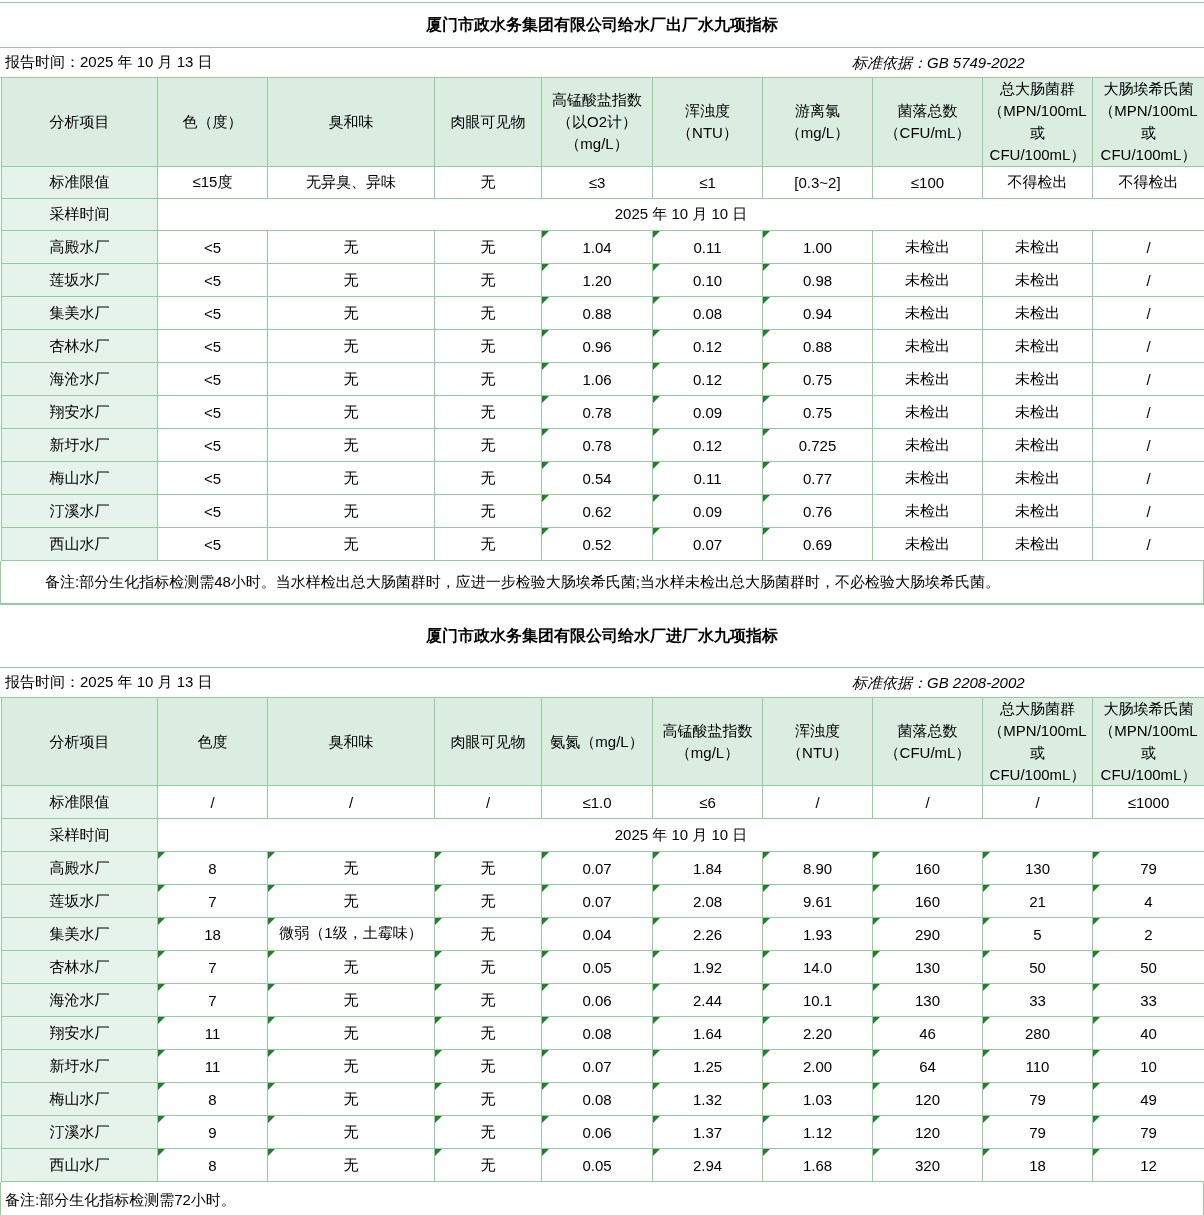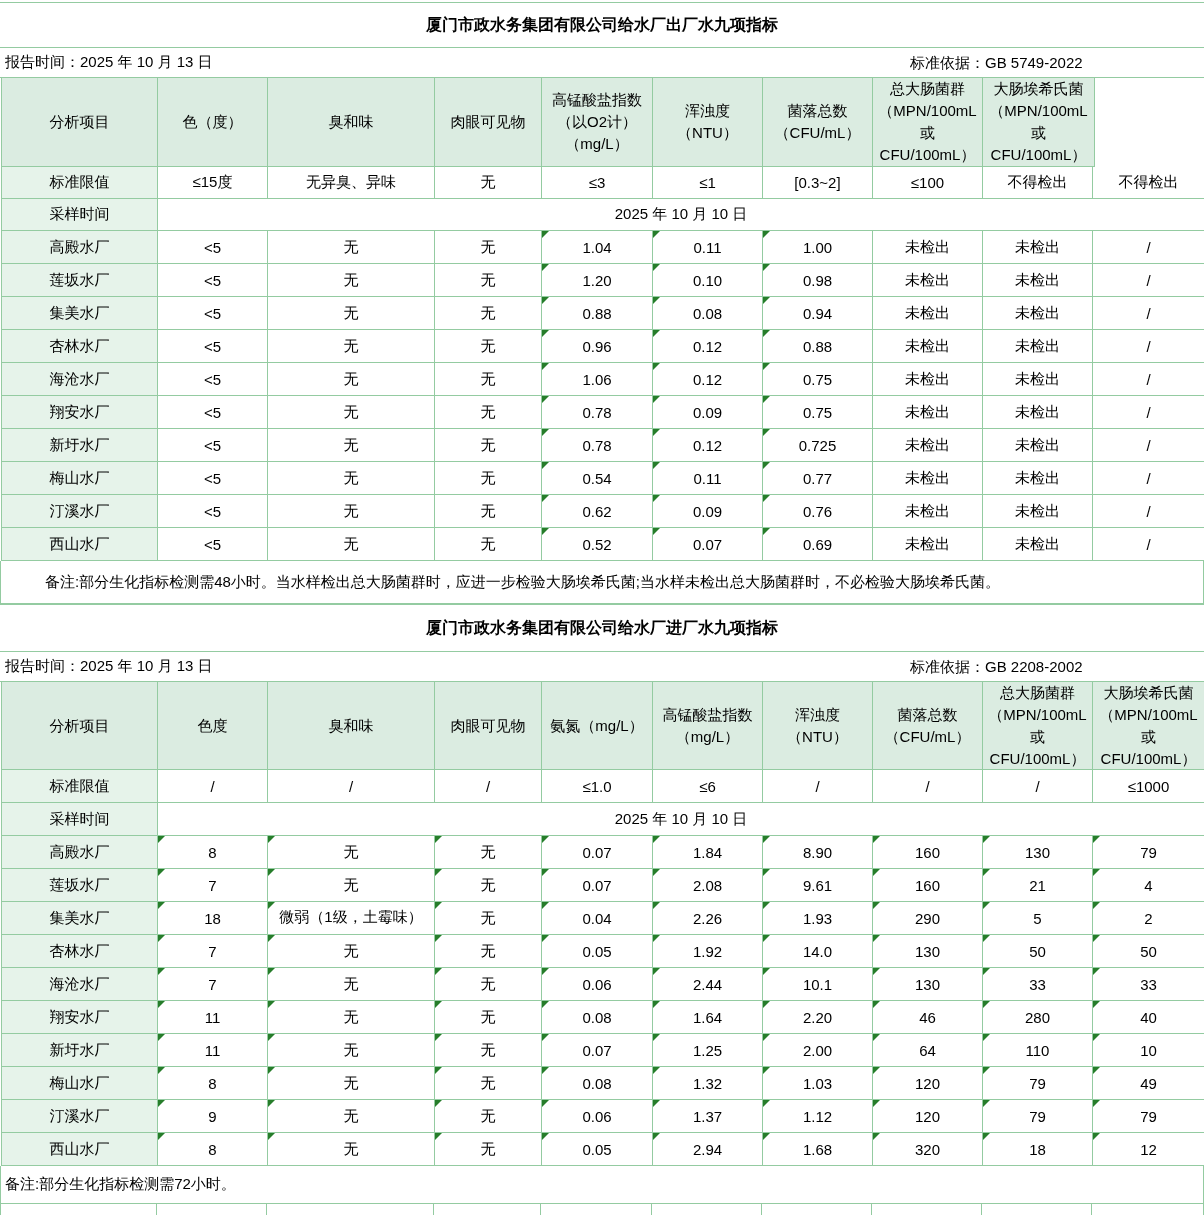--- a/index.html
+++ b/index.html
@@ -18,30 +18,30 @@
   .page{width:1204px;}
   .tbl{width:1204px;}
   .title-row{
     border-top:1px solid var(--border);
     border-bottom:1px solid var(--border);
     display:flex;align-items:center;justify-content:center;
     font-weight:bold;font-size:16px;
     background:#fff;
   }
   .t0 .title-row{height:46px;margin-top:2px;}
-  .t1 .title-row{height:48px;font-family:Liberation Mono, monospace;}
+  .t1 .title-row{height:64px;font-family:Liberation Mono, monospace;}
   .meta-row{
     position:relative;
     height:30px;
     border-bottom:1px solid var(--border);
     display:flex;align-items:center;
     font-size:15px;background:#fff;
   }
   .meta-time{padding-left:5px;}
-  .meta-std{position:absolute;left:910px;top:0;height:30px;display:flex;align-items:center;}
+  .meta-std{position:absolute;left:852px;top:0;height:30px;display:flex;align-items:center;font-style:italic;}
   .grid{border-left:1px solid #fff;}
   .row{display:flex;width:1204px;}
   .cell{
     position:relative;
     border-right:1px solid var(--border);
     border-bottom:1px solid var(--border);
     display:flex;align-items:center;justify-content:center;
     font-size:15px;
     background:#fff;
     overflow:hidden;
@@ -95,20 +95,21 @@
       <span class="meta-std">标准依据：GB 5749-2022</span>
     </div>
     <div class="grid">
         <div class="row header-row">
           <div class="cell header-cell" style="width: 157px;">分析项目</div>
           <div class="cell header-cell" style="width: 110px;">色（度）</div>
           <div class="cell header-cell" style="width: 167px;">臭和味</div>
           <div class="cell header-cell" style="width: 107px;">肉眼可见物</div>
           <div class="cell header-cell" style="width: 111px;">高锰酸盐指数（以O2计）（mg/L）</div>
           <div class="cell header-cell" style="width: 110px;">浑浊度（NTU）</div>
+          <div class="cell header-cell" style="width: 110px;">游离氯（mg/L）</div>
           <div class="cell header-cell" style="width: 110px;">菌落总数（CFU/mL）</div>
           <div class="cell header-cell" style="width: 110px;">总大肠菌群（MPN/100mL或CFU/100mL）</div>
           <div class="cell header-cell" style="width: 112px;">大肠埃希氏菌（MPN/100mL或CFU/100mL）</div>
         </div>
         <div class="row limit-row">
           <div class="cell label-cell" style="width: 157px;">标准限值</div>
           <div class="cell " style="width: 110px;">≤15度</div>
           <div class="cell " style="width: 167px;">无异臭、异味</div>
           <div class="cell " style="width: 107px;">无</div>
           <div class="cell " style="width: 111px;">≤3</div>

